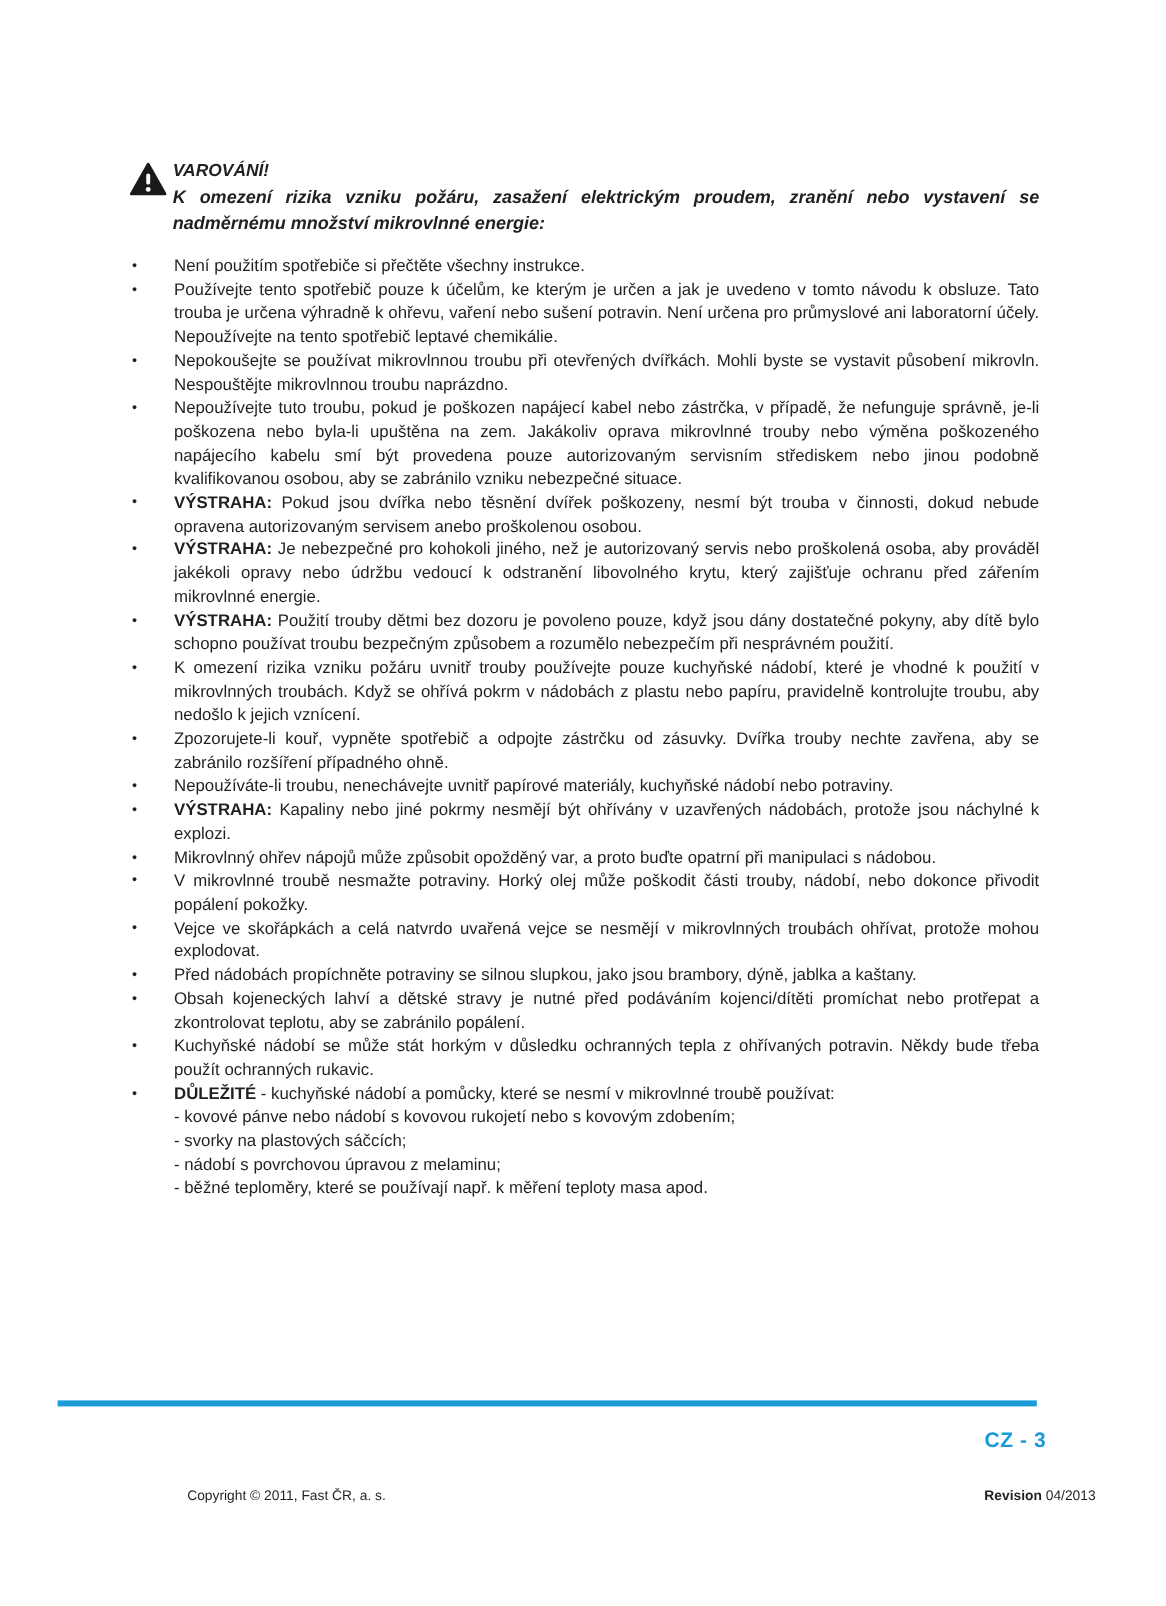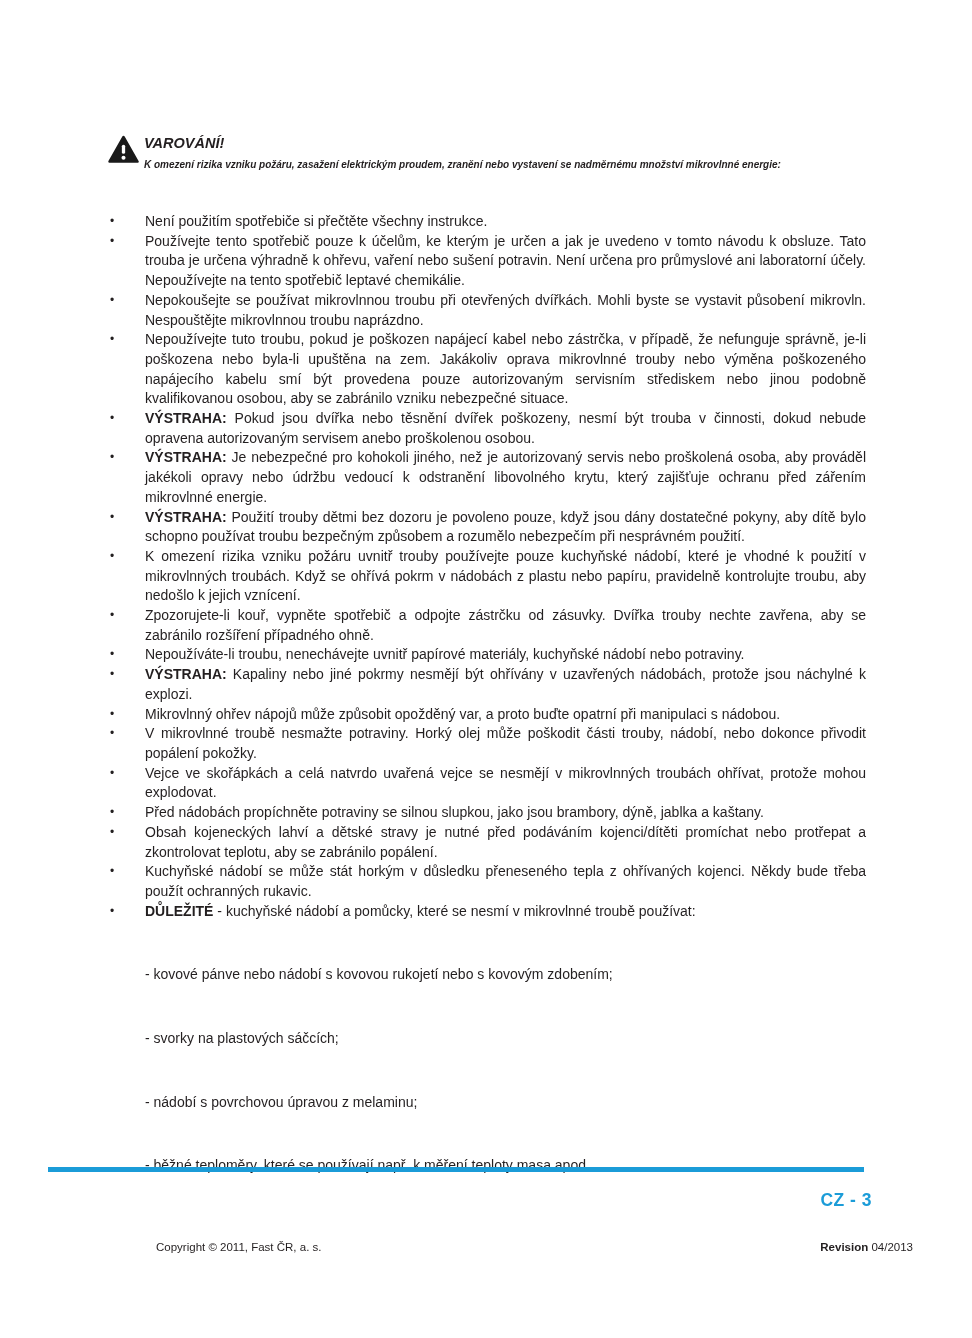--- a/index.html
+++ b/index.html
@@ -14,33 +14,33 @@
   .page { position: relative; width: 972px; height: 1338px; background: #fff; overflow: hidden; }
 
   
   .warning-header {
     position: absolute; left: 108px; top: 133px; width: 758px;
     display: flex; align-items: flex-start;
   }
   .warning-icon-wrap { width: 36px; flex: 0 0 36px; padding-top: 2px; }
   .warning-text { flex: 1; font-weight: bold; font-style: italic; }
   .warning-title { font-size: 14.5px; line-height: 21px; }
-  .warning-body  { font-size: 10px; line-height: 21.5px; text-align: justify; font-style: italic; }
+  .warning-body  { font-size: 15px; line-height: 21.5px; text-align: justify; font-style: italic; }
 
   
   .safety-list {
     position: absolute; left: 108px; top: 212px; width: 758px;
     margin: 0; padding: 0; list-style: none;
     font-size: 14px; line-height: 19.7px;
   }
   .safety-item { display: grid; grid-template-columns: 37px 1fr; }
   .bullet-marker { font-size: 12px; line-height: 19.7px; padding-left: 2px; }
   .item-body { text-align: justify; }
   .item-bold { font-weight: bold; }
-  .sub-line { text-align: left; margin-top: 44px; }
+  .sub-line { text-align: left; }
 
   
   .footer-rule {
     position: absolute; left: 48px; top: 1167px; width: 816px; height: 5px;
     background: var(--accent);
   }
   .page-number {
     position: absolute; right: 100px; top: 1190px;
     color: var(--accent); font-weight: bold; font-size: 17.5px;
     letter-spacing: 0.5px;
@@ -147,21 +147,21 @@
       <span class="item-body"><span class="item-bold"></span><span>Před nádobách propíchněte potraviny se silnou slupkou, jako jsou brambory, dýně, jablka a kaštany.</span></span>
     </li>
 
     <li class="safety-item">
       <span class="bullet-marker">•</span>
       <span class="item-body"><span class="item-bold"></span><span>Obsah kojeneckých lahví a dětské stravy je nutné před podáváním kojenci/dítěti promíchat nebo protřepat a zkontrolovat teplotu, aby se zabránilo popálení.</span></span>
     </li>
 
     <li class="safety-item">
       <span class="bullet-marker">•</span>
-      <span class="item-body"><span class="item-bold"></span><span>Kuchyňské nádobí se může stát horkým v důsledku přeneseného tepla z ohřívaných kojenci. Někdy bude třeba použít ochranných rukavic.</span></span>
+      <span class="item-body"><span class="item-bold"></span><span>Kuchyňské nádobí se může stát horkým v důsledku ochranných tepla z ohřívaných potravin. Někdy bude třeba použít ochranných rukavic.</span></span>
     </li>
 
     <li class="safety-item">
       <span class="bullet-marker">•</span>
       <span class="item-body"><span class="item-bold">DŮLEŽITÉ</span><span> - kuchyňské nádobí a pomůcky, které se nesmí v mikrovlnné troubě používat:</span><div class="sub-line">- kovové pánve nebo nádobí s kovovou rukojetí nebo s kovovým zdobením;</div><div class="sub-line">- svorky na plastových sáčcích;</div><div class="sub-line">- nádobí s povrchovou úpravou z melaminu;</div><div class="sub-line">- běžné teploměry, které se používají např. k měření teploty masa apod.</div></span>
     </li>
   </ul>
 
   <div class="footer-rule"></div>
   <div class="page-number">CZ - 3</div>

